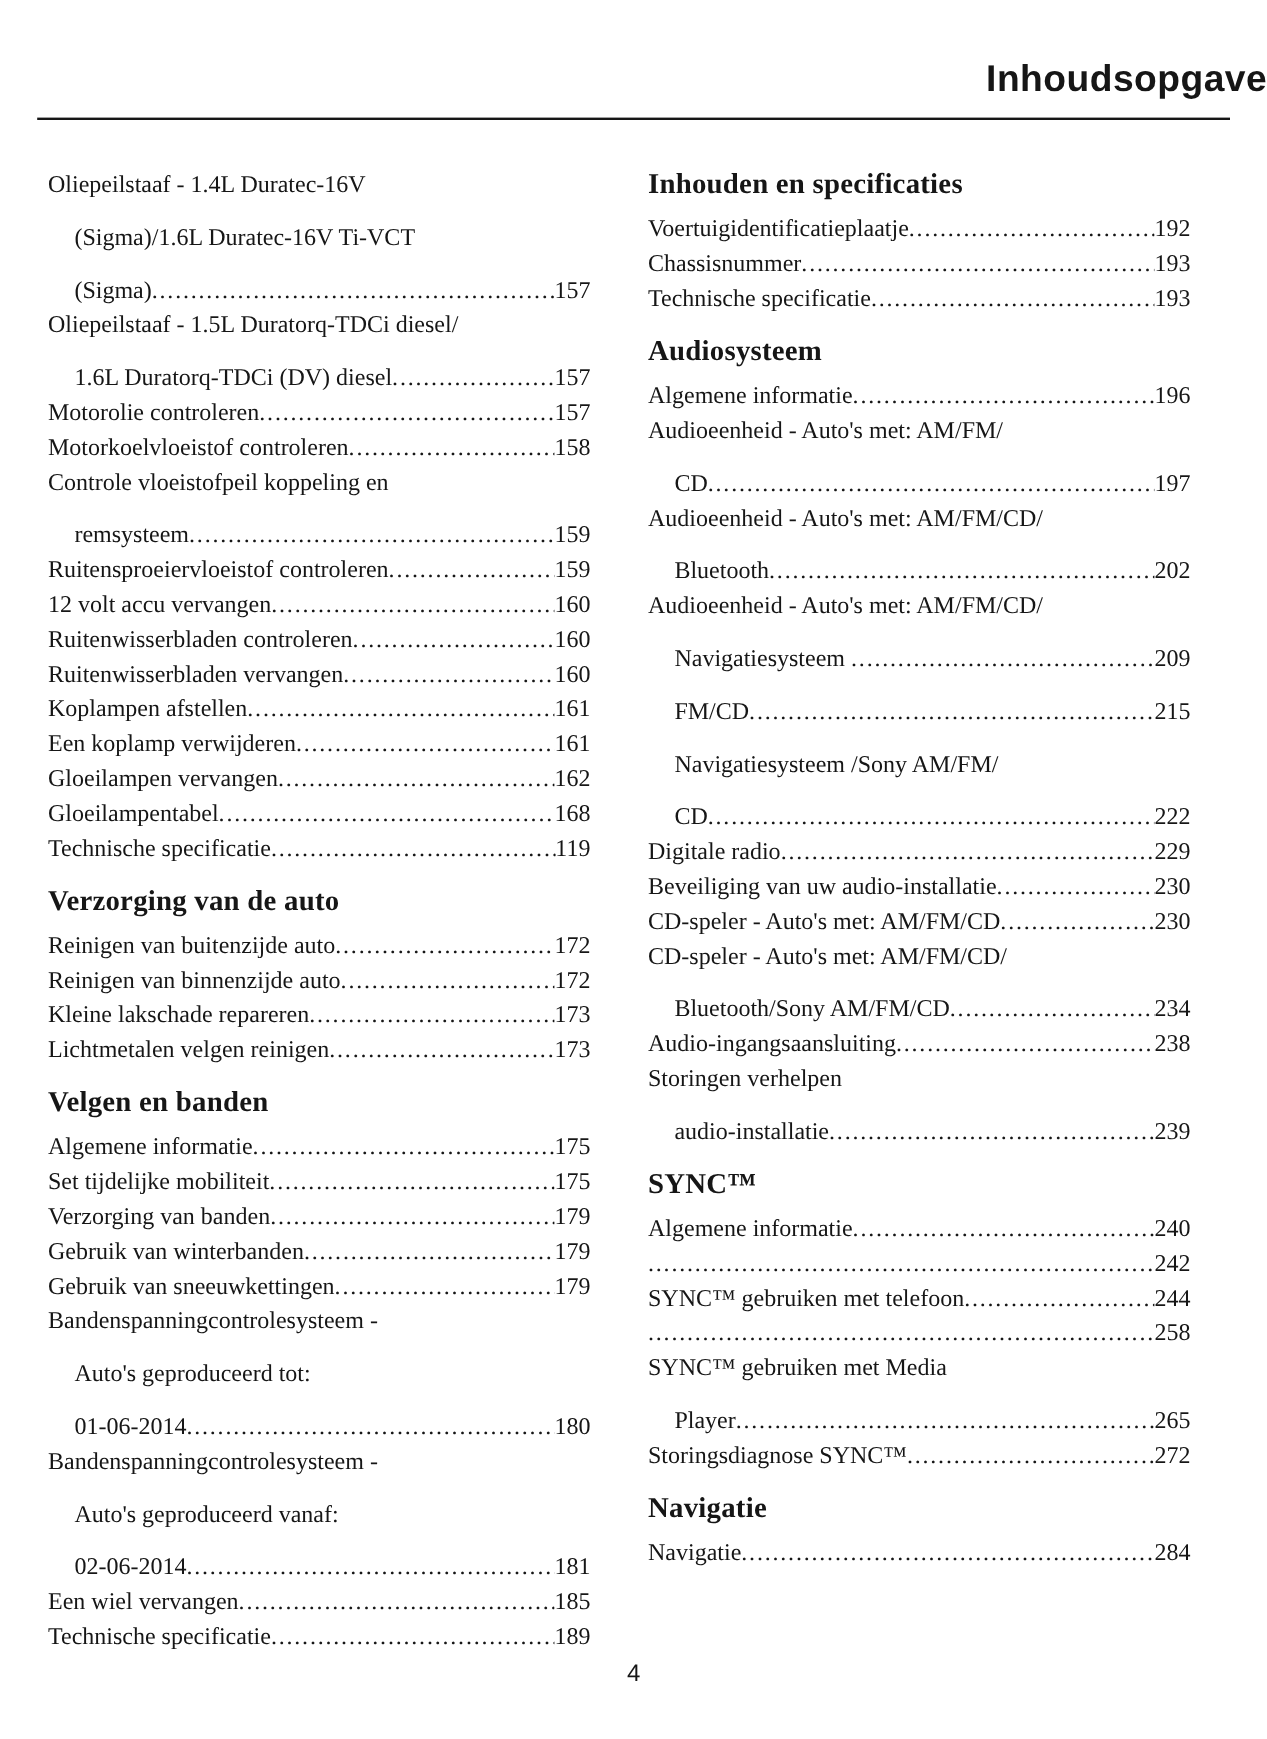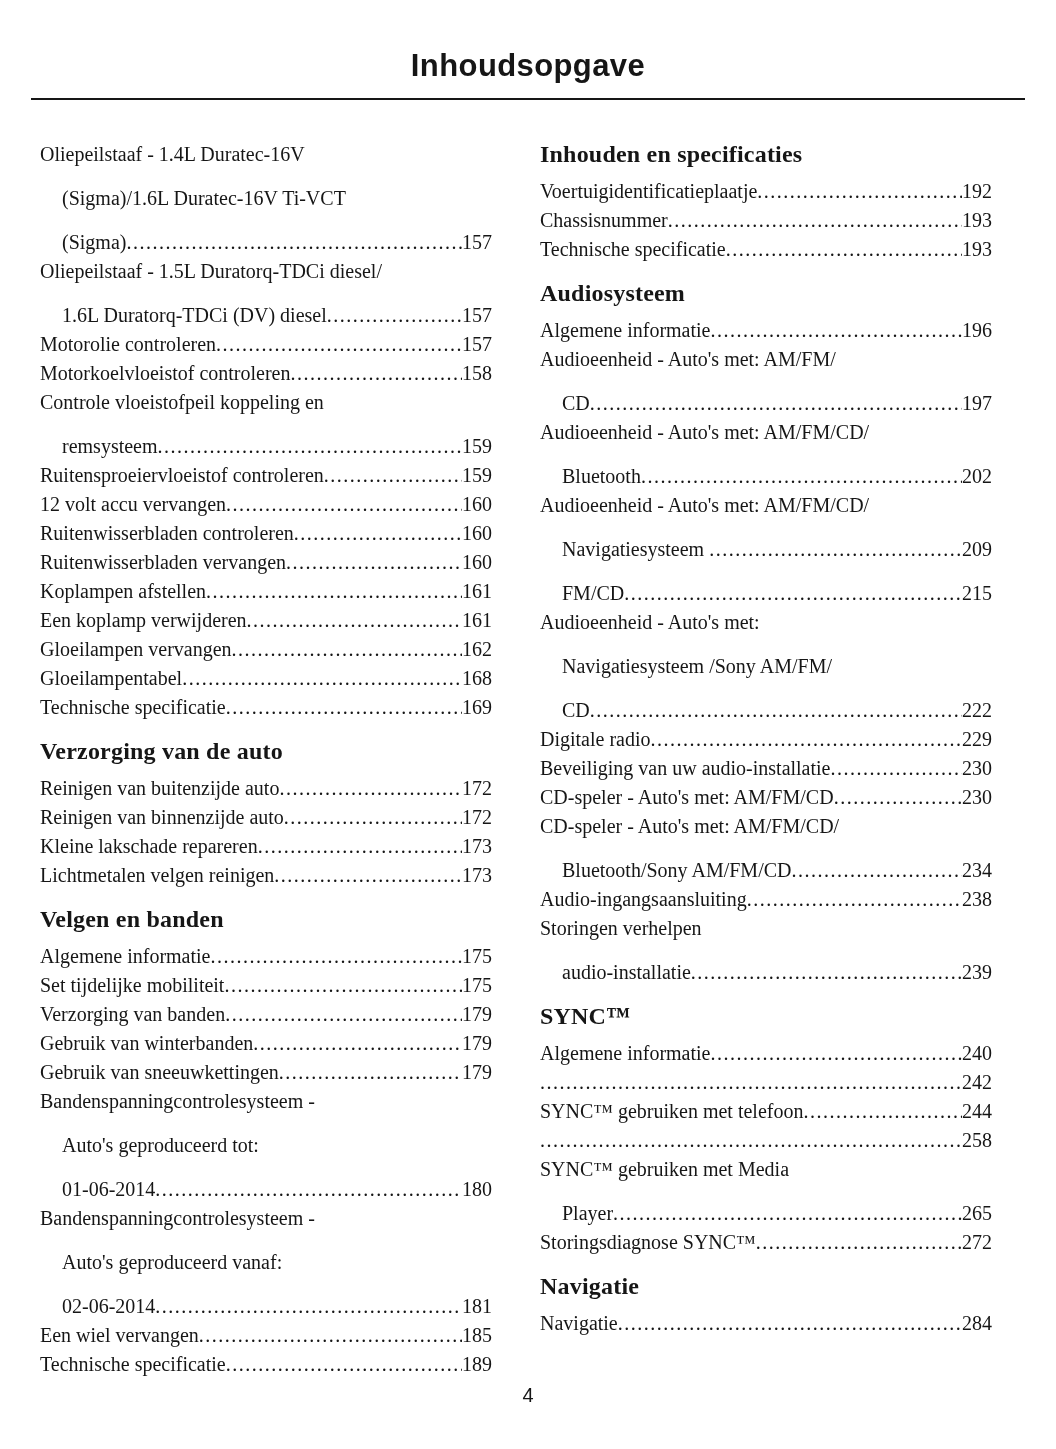--- a/index.html
+++ b/index.html
@@ -8,21 +8,21 @@
     position: relative;
     width: 1056px;
     height: 1449px;
     background: #ffffff;
     color: #161616;
     font-family: "Liberation Sans", sans-serif;
     overflow: hidden;
   }
   .header { padding-top: 48px; }
   .title {
-    text-align: center;
+    text-align: right;
     font-size: 31px;
     font-weight: 700;
     letter-spacing: 0.4px;
     line-height: 36px;
   }
   .rule {
     margin: 14px 31px 0 31px;
     border-top: 2px solid #161616;
     height: 0;
   }
@@ -176,21 +176,21 @@
             <div class="toc-line last">
               <span class="toc-text">Gloeilampentabel</span>
               <span class="dots"></span>
               <span class="pg">168</span>
             </div>
           </div>
           <div class="toc-entry">
             <div class="toc-line last">
               <span class="toc-text">Technische specificatie</span>
               <span class="dots"></span>
-              <span class="pg">169</span>
+              <span class="pg">119</span>
             </div>
           </div>
         </section>
         <section class="toc-block">
           <h2 class="toc-heading">Verzorging van de auto</h2>
           <div class="toc-entry">
             <div class="toc-line last">
               <span class="toc-text">Reinigen van buitenzijde auto</span>
               <span class="dots"></span>
               <span class="pg">172</span>
@@ -348,21 +348,20 @@
             </div>
           </div>
           <div class="toc-entry">
             <div class="toc-line cont last">
               <span class="toc-text">FM/CD</span>
               <span class="dots"></span>
               <span class="pg">215</span>
             </div>
           </div>
           <div class="toc-entry">
-            <div class="toc-line"><span class="toc-text">Audioeenheid - Auto's met:</span></div>
             <div class="toc-line cont"><span class="toc-text">Navigatiesysteem /Sony AM/FM/</span></div>
             <div class="toc-line cont last">
               <span class="toc-text">CD</span>
               <span class="dots"></span>
               <span class="pg">222</span>
             </div>
           </div>
           <div class="toc-entry">
             <div class="toc-line last">
               <span class="toc-text">Digitale radio</span>

